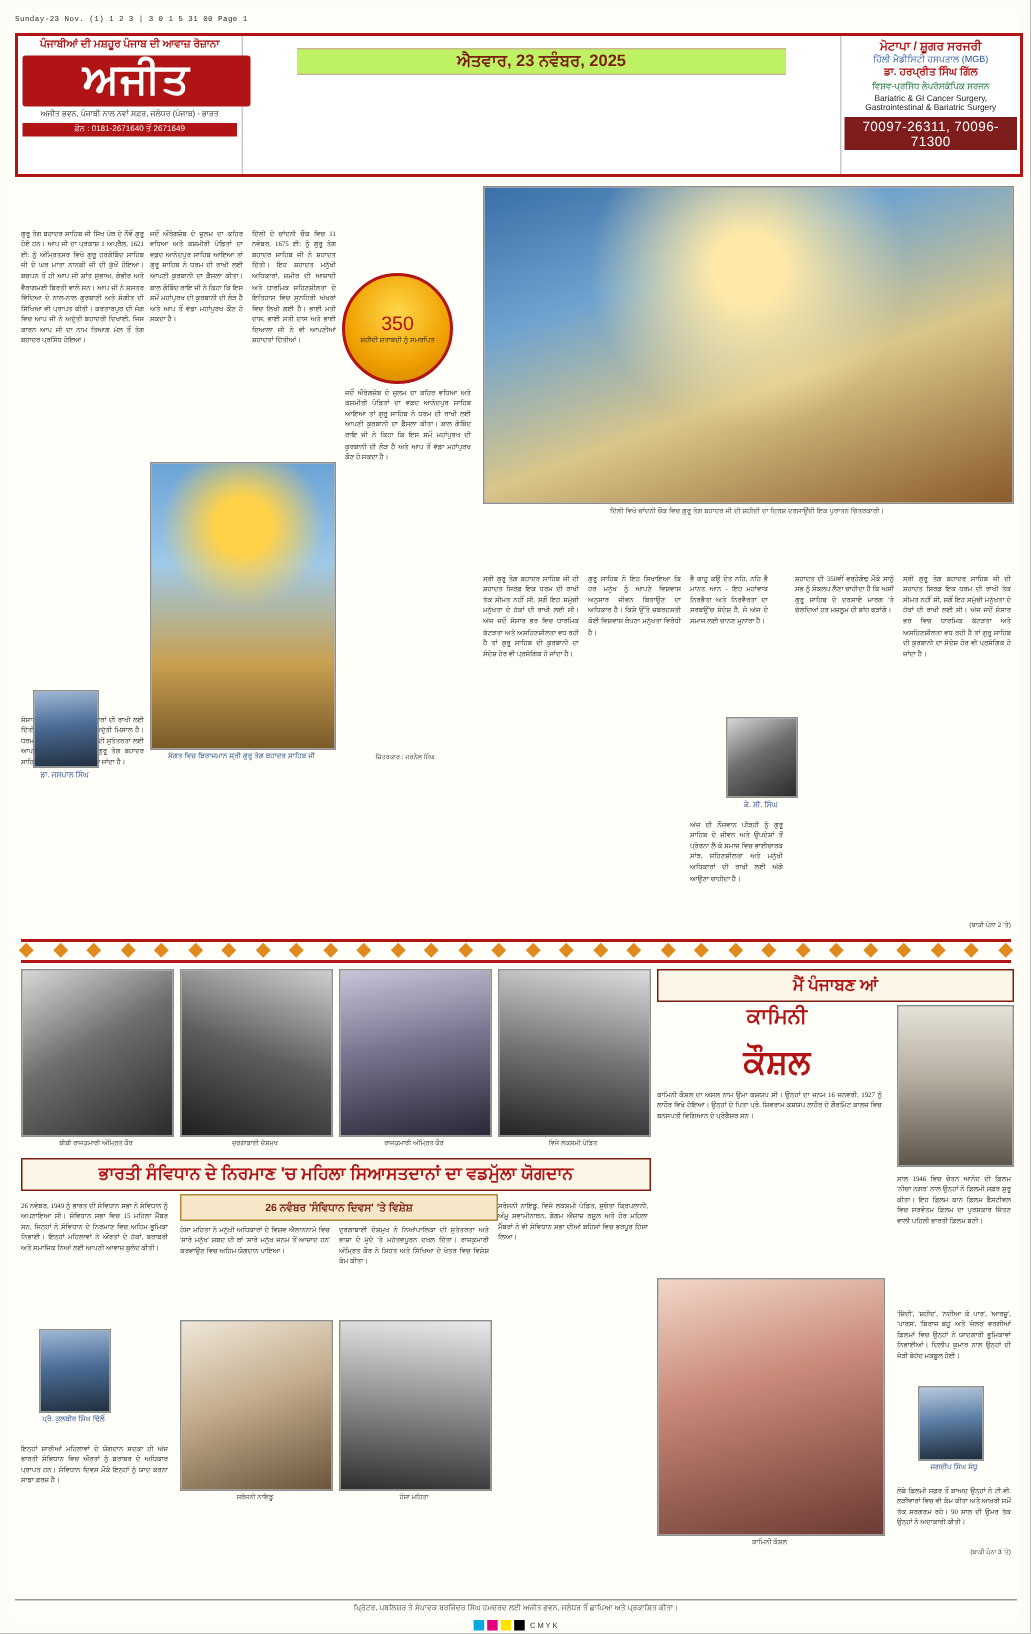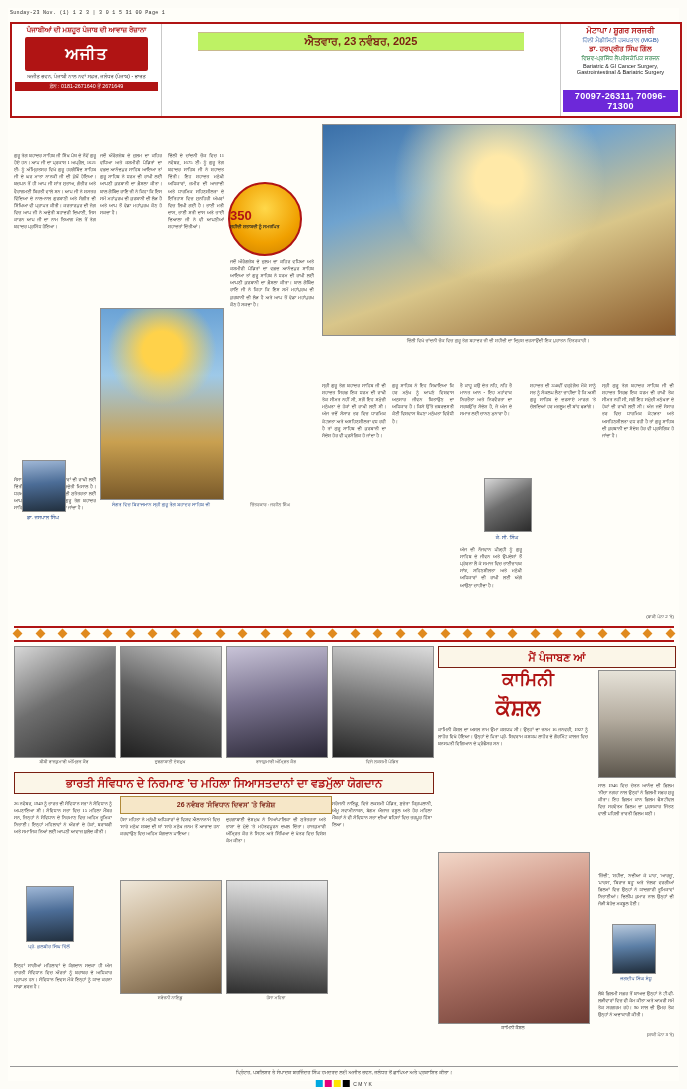--- a/index.html
+++ b/index.html
@@ -15,42 +15,42 @@
     position:absolute;left:10px;top:10px;width:668px;height:11px;
     font-size:5px;color:#2b2b2b;letter-spacing:.3px;overflow:hidden;white-space:nowrap;
     font-family:"Liberation Mono", monospace;
   }
 
   
   .masthead{position:absolute;left:10px;top:22px;width:668px;height:92px;border:2px solid #b01414;background:#fff;}
   .mh-left{position:absolute;left:0;top:0;width:150px;height:100%;border-right:1px solid #c9c9c9;padding:2px 3px;box-sizing:border-box;}
   .mh-left .l1{font-size:7px;color:#b01414;text-align:center;font-weight:bold;line-height:1.25;}
   .ajit-logo{
-    margin:2px auto 2px auto;width:123px;height:34px;background:#b01414;color:#fff;
-    display:flex;align-items:center;justify-content:center;font-size:16px;font-weight:bold;letter-spacing:1px;
+    margin:2px auto 2px auto;width:152px;height:34px;background:#b01414;color:#fff;
+    display:flex;align-items:center;justify-content:center;font-size:28px;font-weight:bold;letter-spacing:1px;
     border-radius:2px;
     text-align:right;
   }
   .mh-left .l3{font-size:5.2px;color:#222;text-align:center;line-height:1.3;}
   .mh-left .l4{font-size:5.4px;color:#fff;background:#b01414;text-align:center;margin-top:2px;padding:1px 0;line-height:1.3;}
   .mh-center{position:absolute;left:150px;top:0;right:120px;height:100%;}
   .mh-title{
     text-align:center;color:#1546a0;font-size:38px;font-weight:bold;line-height:1;
     padding-top:14px;letter-spacing:0px;text-shadow:1px 1px 0 #9fb8e0;
   }
   .mh-sub{
     margin:8px auto 0 auto;width:82%;text-align:center;background:#bef264;border-top:1px solid #c8b98d;border-bottom:1px solid #c8b98d;
     font-size:11px;color:#7a1f12;font-weight:bold;padding:2px 0;
   }
   .mh-right{position:absolute;right:0;top:0;width:120px;height:100%;border-left:1px solid #c9c9c9;padding:2px;box-sizing:border-box;text-align:center;}
   .mh-right .r1{font-size:8px;color:#b01414;font-weight:bold;line-height:1.25;}
   .mh-right .r2{font-size:6px;color:#1d4f9c;line-height:1.3;margin-top:1px;}
   .mh-right .r3{font-size:5.6px;color:#222;line-height:1.25;margin-top:1px;}
   .mh-right .r4{font-size:5.8px;color:#0a6b2a;line-height:1.2;margin-top:1px;}
-  .mh-right .phone{margin-top:14px;background:#6d28d9;color:#fff;font-size:9px;font-weight:bold;padding:1px 0;letter-spacing:.3px;}
+  .mh-right .phone{margin-top:2px;background:#7f1d1d;color:#fff;font-size:9px;font-weight:normal;padding:1px 0;letter-spacing:.3px;}
 
   
   .hr-red{position:absolute;background:#b01414;height:2px;}
 
   
   .headline{
     position:absolute;border:1px solid #7a1f12;background:#fbf6e8;color:#15489f;
     font-weight:bold;display:flex;align-items:center;justify-content:center;text-align:center;
   }
   .headline.blue{color:#15489f;}
@@ -85,22 +85,22 @@
   .ph-p5{background:linear-gradient(180deg,#e6e2d8,#b5ada0 45%,#5c564c);}
   .ph-p6{background:linear-gradient(160deg,#efe7d9,#c4ae8e 45%,#6b553a);}
   .ph-p7{background:linear-gradient(185deg,#e9e9e9,#8d8d8d 50%,#2f2f2f);}
   .ph-p8{background:linear-gradient(165deg,#f2d7c8,#c98a7a 40%,#6c3b33);}
   .ph-turban{background:linear-gradient(175deg,#9fb7d6,#4c6d97 45%,#22303f);}
   .ph-turban2{background:linear-gradient(175deg,#b8c9dd,#5c7fa6 45%,#1f2c3a);}
 
   
   .seal{
     position:absolute;border-radius:50%;background:radial-gradient(circle at 50% 35%, #ffd84a, #f0a000 60%, #c97d00);
-    border:2px solid #b01414;display:flex;flex-direction:column;align-items:flex-start;justify-content:center;
-    color:#7a1f12;font-weight:bold;text-align:center;line-height:1.1;
+    border:2px solid #b01414;display:flex;flex-direction:column;align-items:center;justify-content:center;
+    color:#7a1f12;font-weight:normal;text-align:center;line-height:1.1;
   }
   .seal .n{font-size:13px;color:#b01414;}
   .seal .t{font-size:4.6px;color:#222;}
 
   
   .diamonds{position:absolute;height:10px;display:flex;align-items:center;justify-content:space-between;}
   .diamonds i{width:7px;height:7px;background:#e08a1e;transform:rotate(45deg);display:block;}
 
   .bigname{
     position:absolute;text-align:center;color:#b01414;font-weight:bold;line-height:1.05;
@@ -261,21 +261,21 @@
   <div class="col" style="left:226px;top:757px;width:100px;height:12px;">
     <div class="cap2" style="font-size:4.4px">ਰਾਜਕੁਮਾਰੀ ਅੰਮ੍ਰਿਤ ਕੌਰ</div>
   </div>
 
   <div class="photo ph-p4 ph-bw" style="left:332px;top:646px;width:100px;height:110px;"></div>
   <div class="col" style="left:332px;top:757px;width:100px;height:12px;">
     <div class="cap2" style="font-size:4.4px">ਵਿਜੇ ਲਕਸ਼ਮੀ ਪੰਡਿਤ</div>
   </div>
 
   <div class="headline red" style="left:438px;top:646px;width:236px;height:20px;font-size:11px;">ਮੈਂ ਪੰਜਾਬਣ ਆਂ</div>
-  <div class="bigname" style="left:448px;top:670px;width:160px;font-size:18px;">ਕਾਮਿਨੀ</div>
+  <div class="bigname" style="left:438px;top:670px;width:160px;font-size:14px;">ਕਾਮਿਨੀ</div>
   <div class="bigname" style="left:438px;top:696px;width:160px;font-size:22px;">ਕੌਸ਼ਲ</div>
   <div class="photo ph-p5" style="left:598px;top:670px;width:76px;height:106px;"></div>
 
   <div class="col" style="left:438px;top:726px;width:150px;height:120px;">
     <div class="txt">ਕਾਮਿਨੀ ਕੌਸ਼ਲ ਦਾ ਅਸਲ ਨਾਮ ਉਮਾ ਕਸ਼ਯਪ ਸੀ। ਉਨ੍ਹਾਂ ਦਾ ਜਨਮ 16 ਜਨਵਰੀ, 1927 ਨੂੰ ਲਾਹੌਰ ਵਿਖੇ ਹੋਇਆ। ਉਨ੍ਹਾਂ ਦੇ ਪਿਤਾ ਪ੍ਰੋ. ਸ਼ਿਵਰਾਮ ਕਸ਼ਯਪ ਲਾਹੌਰ ਦੇ ਗੌਰਮਿੰਟ ਕਾਲਜ ਵਿਚ ਬਨਸਪਤੀ ਵਿਗਿਆਨ ਦੇ ਪ੍ਰੋਫੈਸਰ ਸਨ।</div>
   </div>
   <div class="col" style="left:598px;top:782px;width:76px;height:86px;">
     <div class="txt">ਸਾਲ 1946 ਵਿਚ ਚੇਤਨ ਆਨੰਦ ਦੀ ਫ਼ਿਲਮ 'ਨੀਚਾ ਨਗਰ' ਨਾਲ ਉਨ੍ਹਾਂ ਨੇ ਫ਼ਿਲਮੀ ਸਫ਼ਰ ਸ਼ੁਰੂ ਕੀਤਾ। ਇਹ ਫ਼ਿਲਮ ਕਾਨ ਫ਼ਿਲਮ ਫੈਸਟੀਵਲ ਵਿਚ ਸਰਵੋਤਮ ਫ਼ਿਲਮ ਦਾ ਪੁਰਸਕਾਰ ਜਿੱਤਣ ਵਾਲੀ ਪਹਿਲੀ ਭਾਰਤੀ ਫ਼ਿਲਮ ਬਣੀ।</div>
   </div>
 

